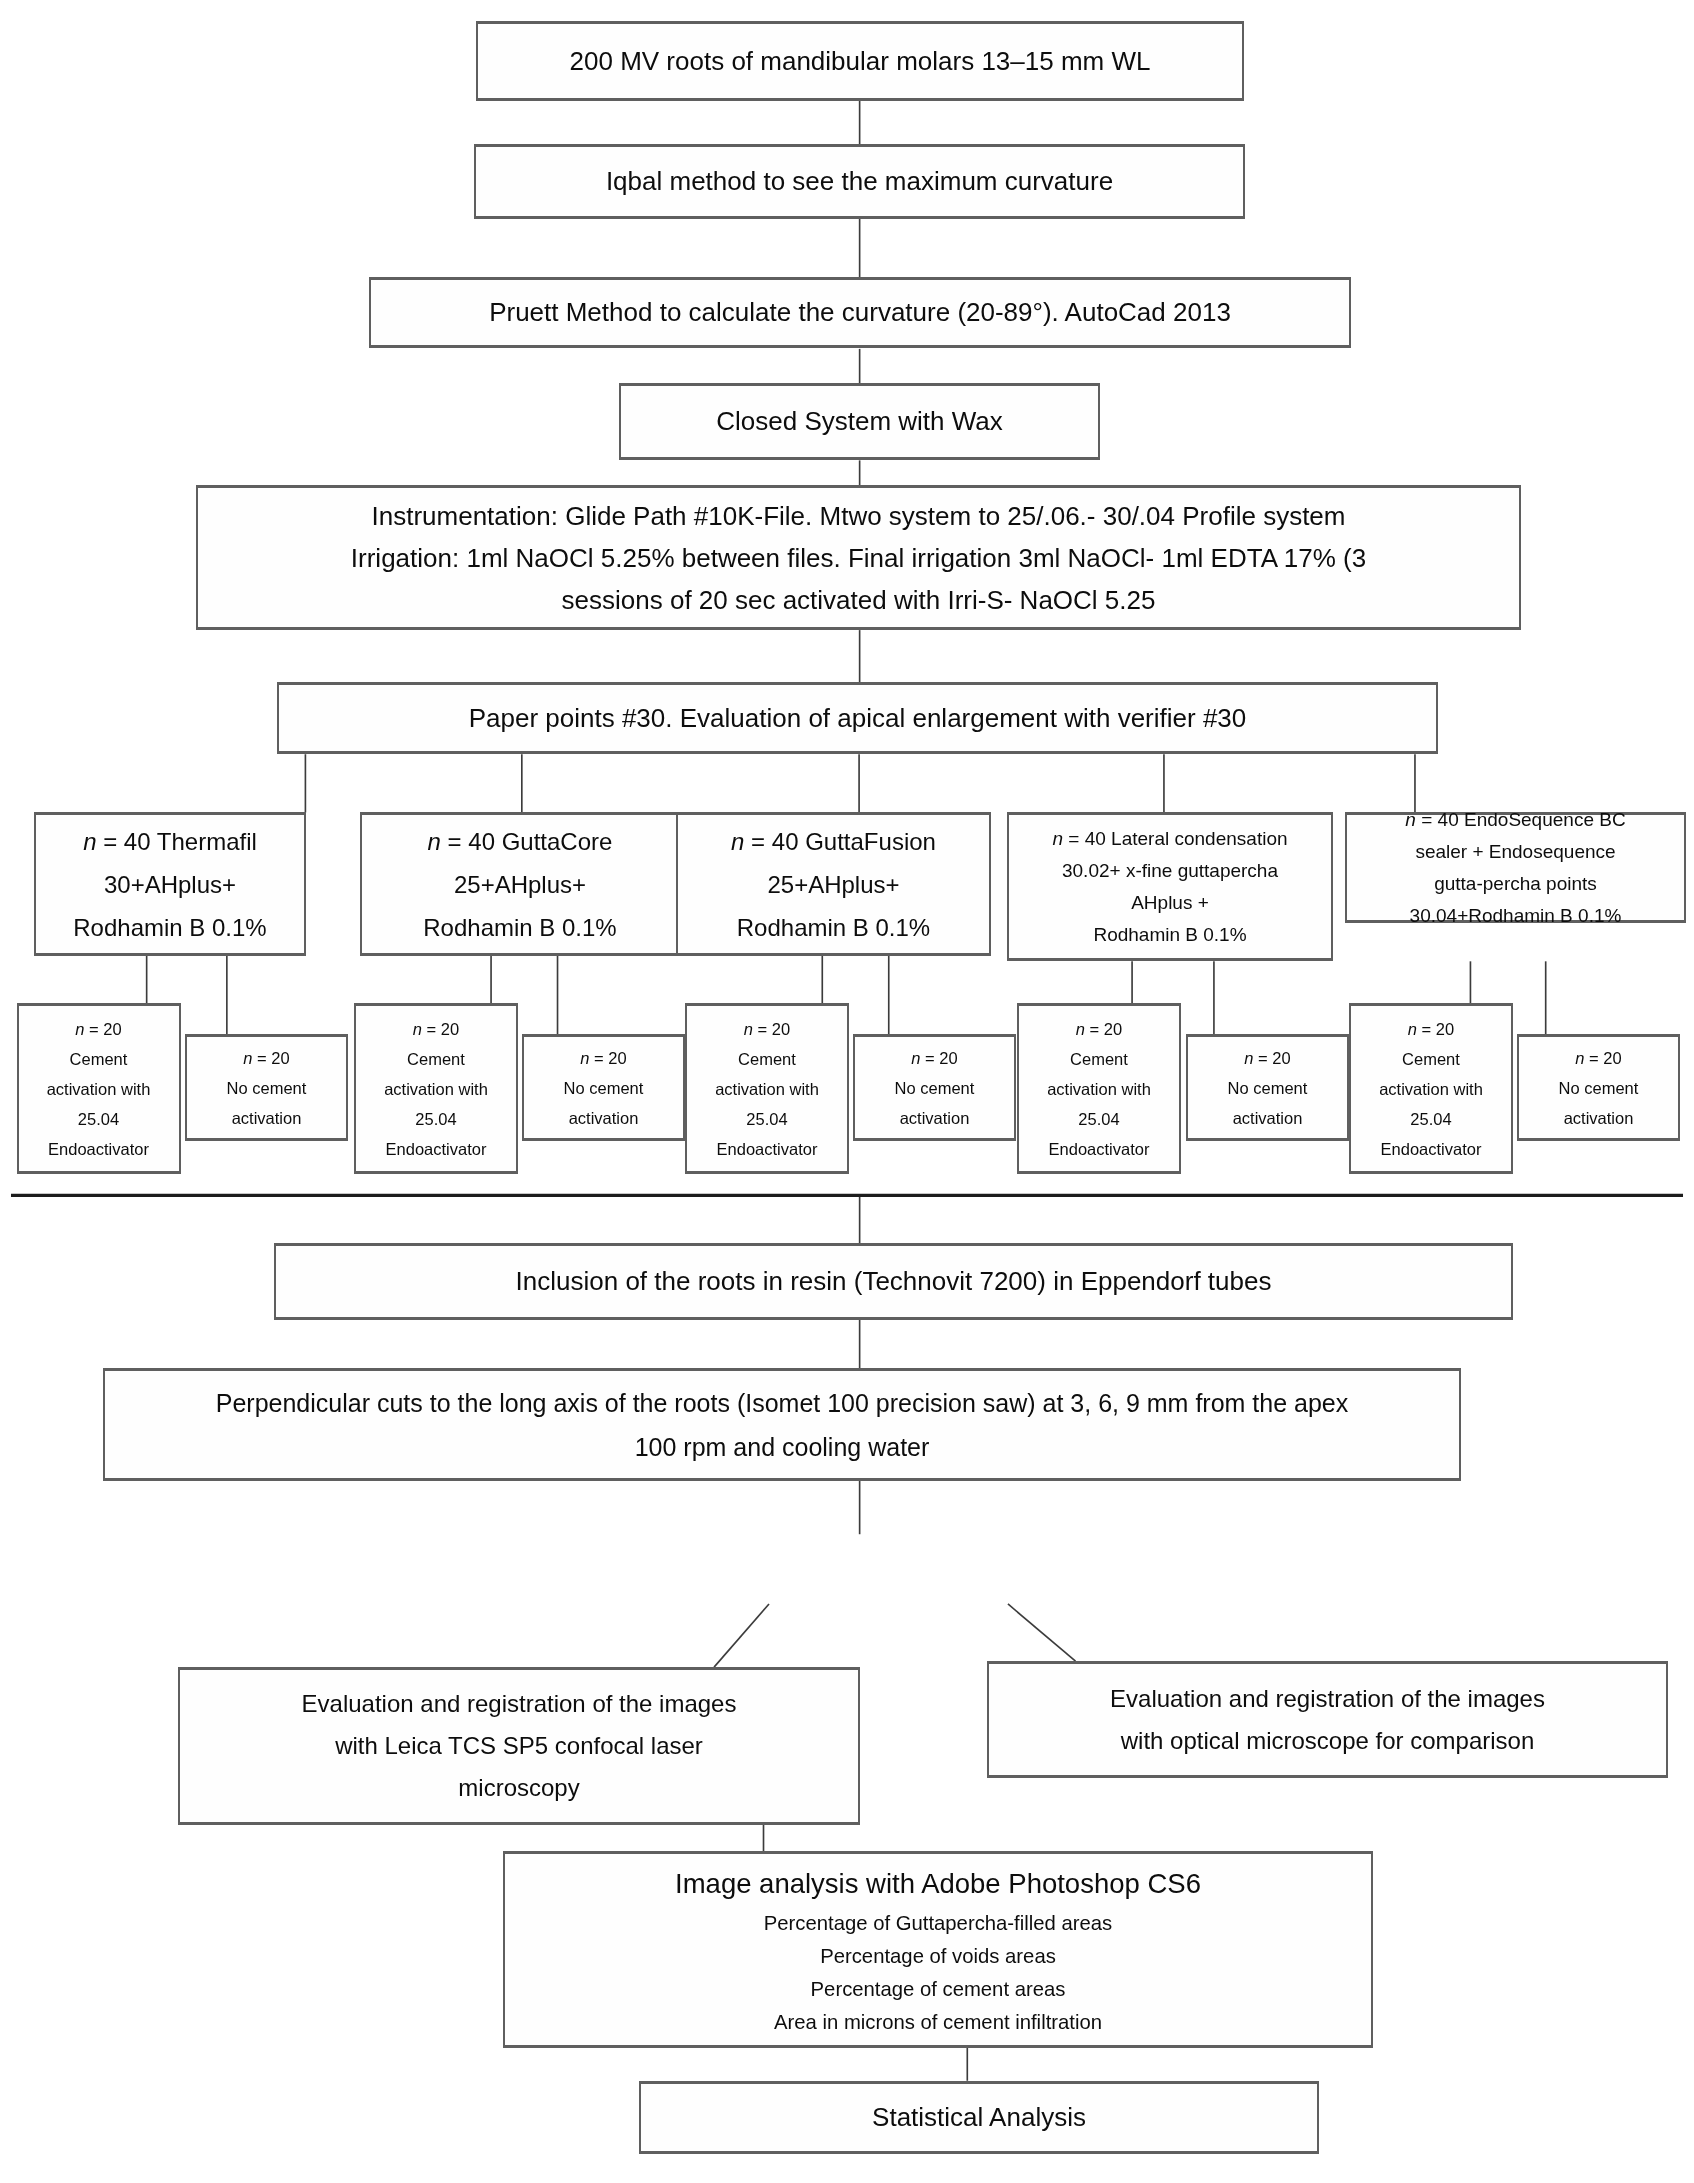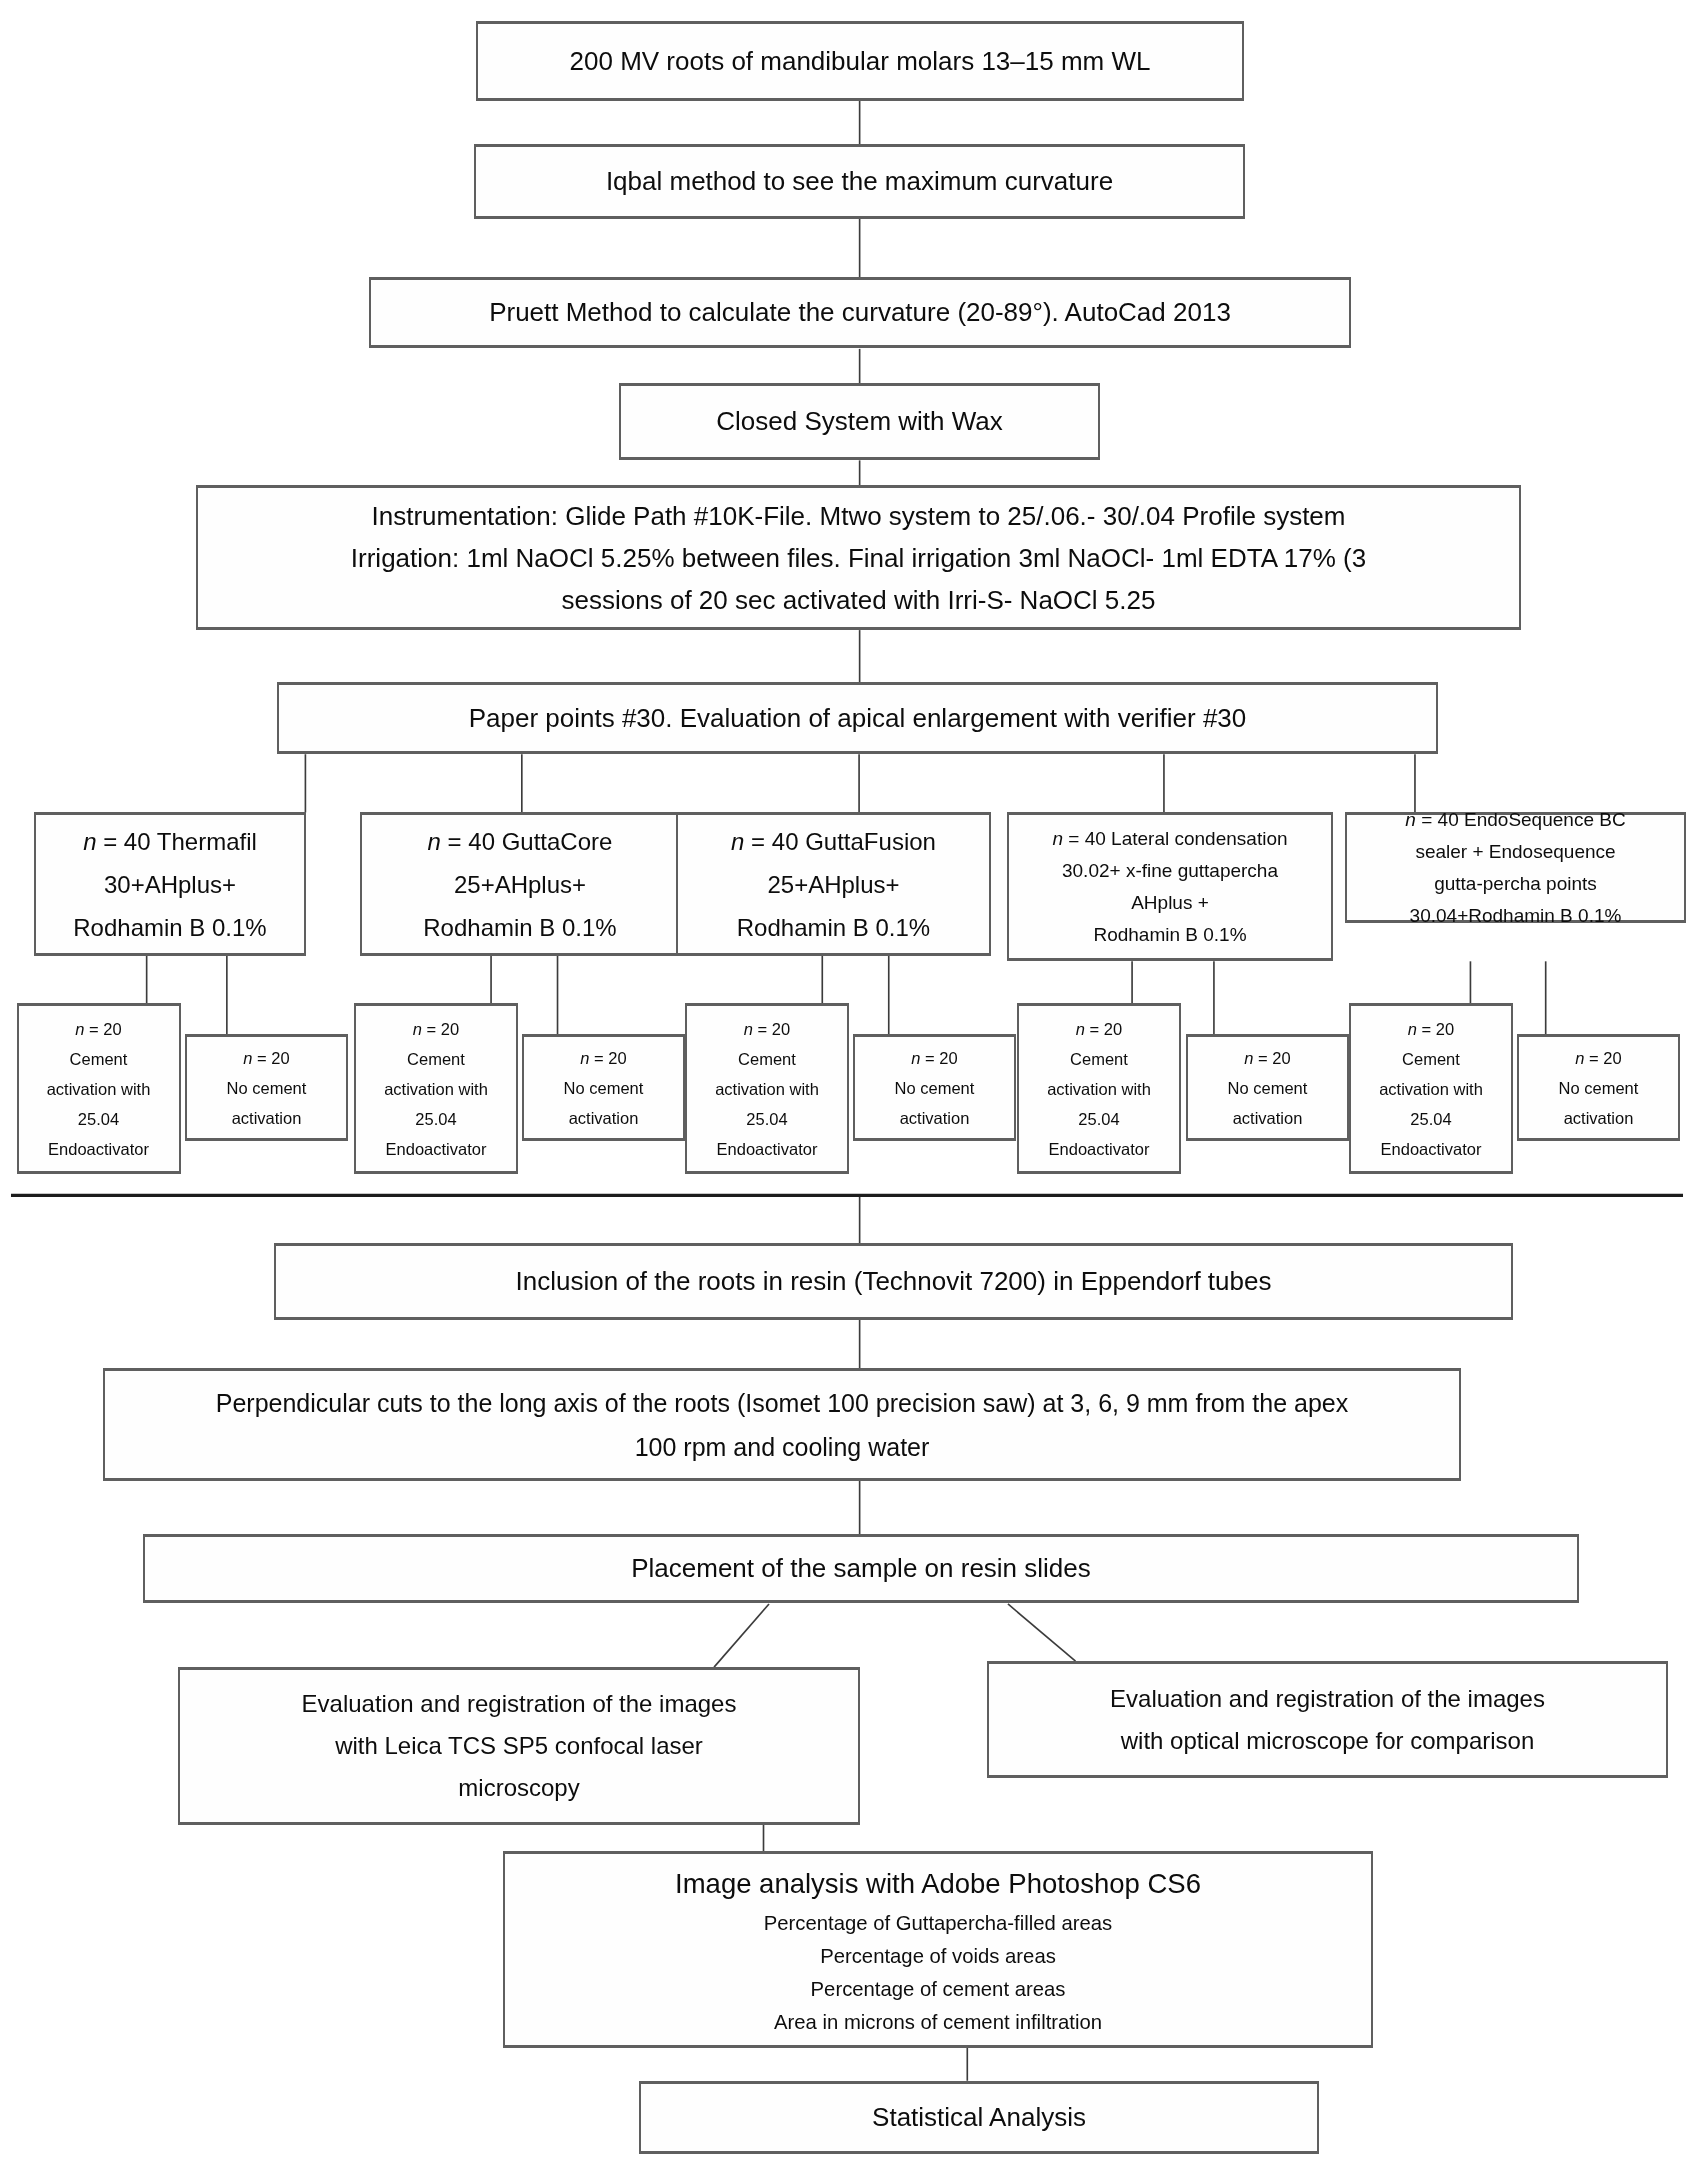--- a/index.html
+++ b/index.html
@@ -203,23 +203,20 @@
 
   <div class="box f48" style="left:274px;top:1243px;width:1239px;height:77px">
     <div class="ln">Inclusion of the roots in resin (Technovit 7200) in Eppendorf tubes</div>
   </div>
 
   <div class="box f45" style="left:103px;top:1368px;width:1358px;height:113px">
     <div class="ln">Perpendicular cuts to the long axis of the roots (Isomet 100 precision saw) at 3, 6, 9 mm from the apex</div>
     <div class="ln">100 rpm and cooling water</div>
   </div>
 
-  <div class="box f48" style="left:143px;top:1534px;width:1436px;height:69px">
-    <div class="ln">Placement of the sample on resin slides</div>
-  </div>
 
   <div class="box f44" style="left:178px;top:1667px;width:682px;height:158px">
     <div class="ln">Evaluation and registration of the images</div>
     <div class="ln">with Leica TCS SP5 confocal laser</div>
     <div class="ln">microscopy</div>
   </div>
 
   <div class="box f44" style="left:987px;top:1661px;width:681px;height:117px">
     <div class="ln">Evaluation and registration of the images</div>
     <div class="ln">with optical microscope for comparison</div>

